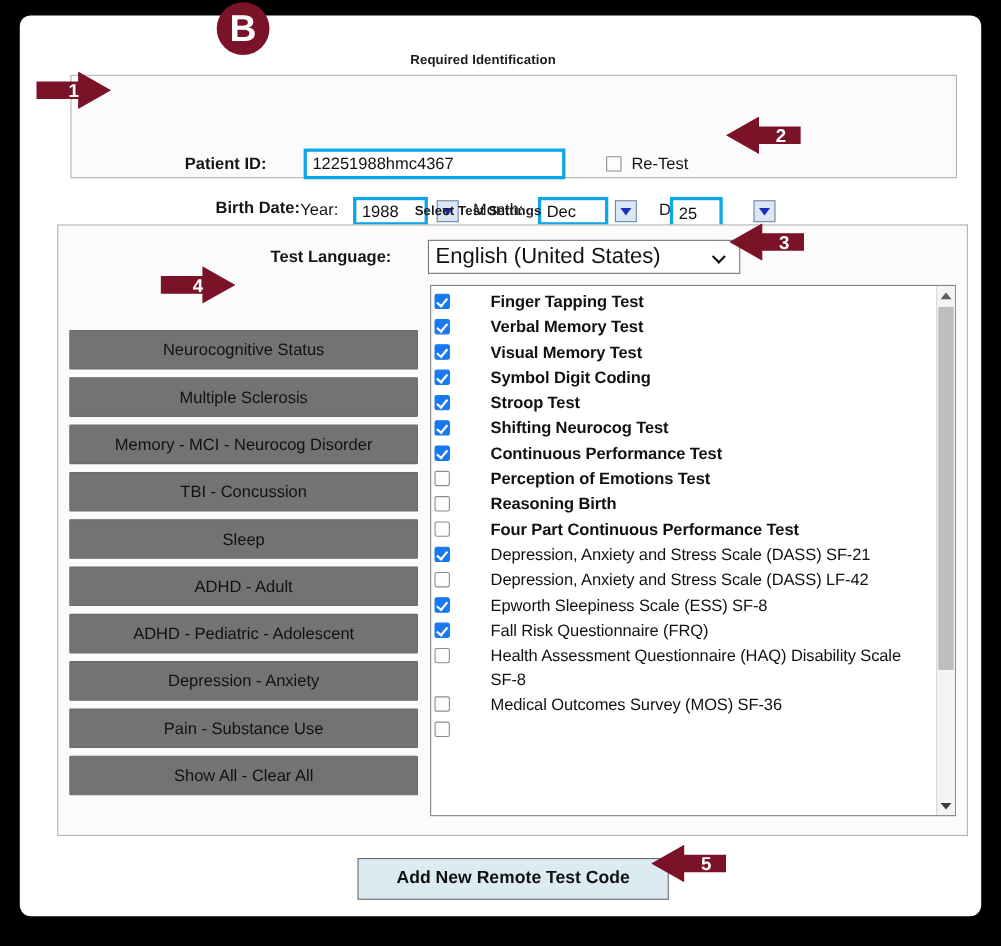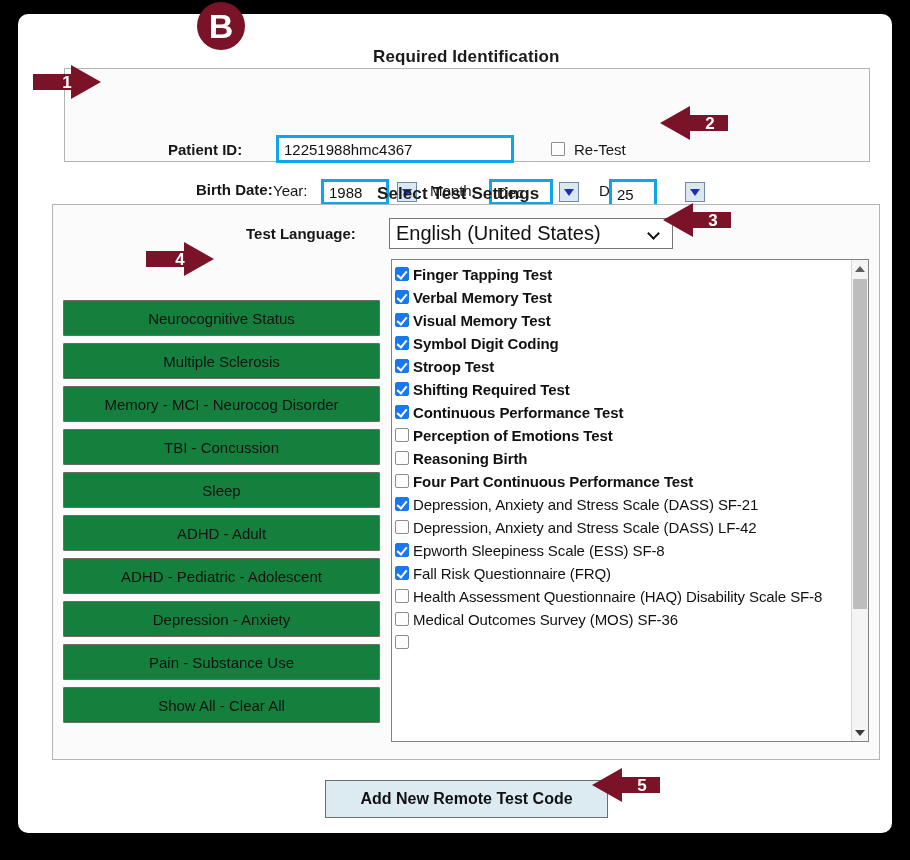--- a/index.html
+++ b/index.html
@@ -34,21 +34,21 @@
   }
   
   .panel {
     position: absolute;
     box-sizing: border-box;
     border: 1px solid #b4b4b4;
     background: #fbfbfb;
   }
   .panel-legend {
     position: absolute;
-    font-size: 17px;
+    font-size: 12px;
     font-weight: bold;
     color: #1b1b1b;
     letter-spacing: 0.1px;
     white-space: nowrap;
   }
   
   #id-panel {
     left: 46px;
     top: 54px;
     width: 806px;
@@ -183,21 +183,21 @@
     position: absolute;
     left: 45px;
     top: 286px;
     width: 317px;
   }
   .cat-btn {
     box-sizing: border-box;
     width: 317px;
     height: 36px;
     margin-bottom: 7px;
-    background: #15803d;
+    background: #737373;
     border: 1px solid #6c6c6c;
     border-radius: 1px;
     font-family: "Liberation Sans", sans-serif;
     font-size: 15px;
     color: #111111;
     text-align: center;
     line-height: 34px;
     cursor: pointer;
     overflow: hidden;
     white-space: nowrap;
@@ -254,20 +254,21 @@
     height: 8px;
     border-right: 2px solid #ffffff;
     border-bottom: 2px solid #ffffff;
     transform: rotate(40deg);
   }
   .test-label {
     font-size: 15px;
     color: #111111;
     line-height: 22px;
     letter-spacing: -0.1px;
+    margin-left: 33px;
   }
   .test-row.bold .test-label { font-weight: bold; }
   
   #scrollbar {
     position: absolute;
     right: 0;
     top: 0;
     width: 17px;
     height: 100%;
     background: #f4f4f4;
@@ -438,21 +439,21 @@
           <div class="test-row bold">
             <span class="cb on"></span>
             <span class="test-label">Symbol Digit Coding</span>
           </div>
           <div class="test-row bold">
             <span class="cb on"></span>
             <span class="test-label">Stroop Test</span>
           </div>
           <div class="test-row bold">
             <span class="cb on"></span>
-            <span class="test-label">Shifting Required Test</span>
+            <span class="test-label">Shifting Neurocog Test</span>
           </div>
           <div class="test-row bold">
             <span class="cb on"></span>
             <span class="test-label">Continuous Performance Test</span>
           </div>
           <div class="test-row bold">
             <span class="cb"></span>
             <span class="test-label">Perception of Emotions Test</span>
           </div>
           <div class="test-row bold">

